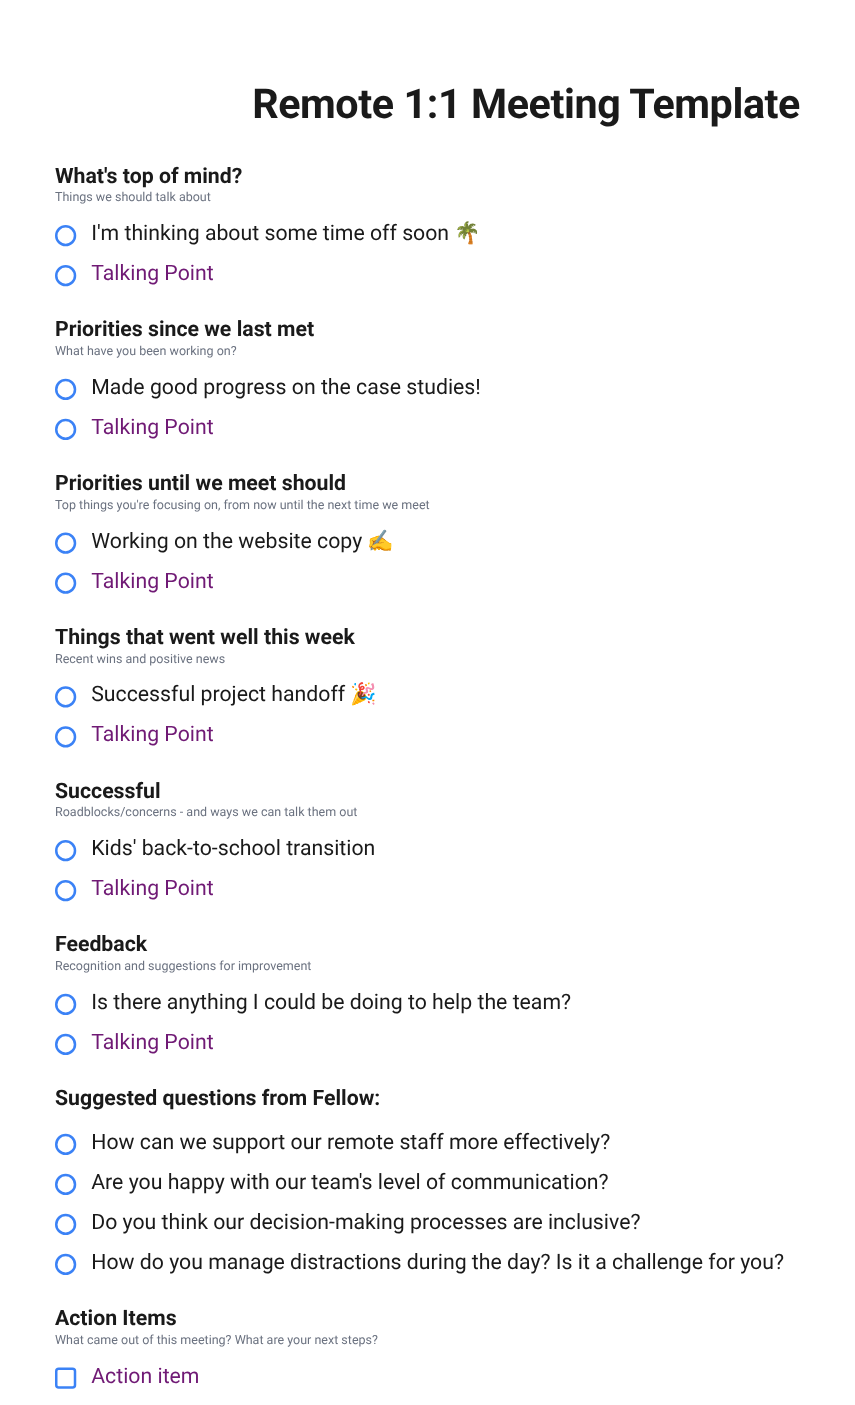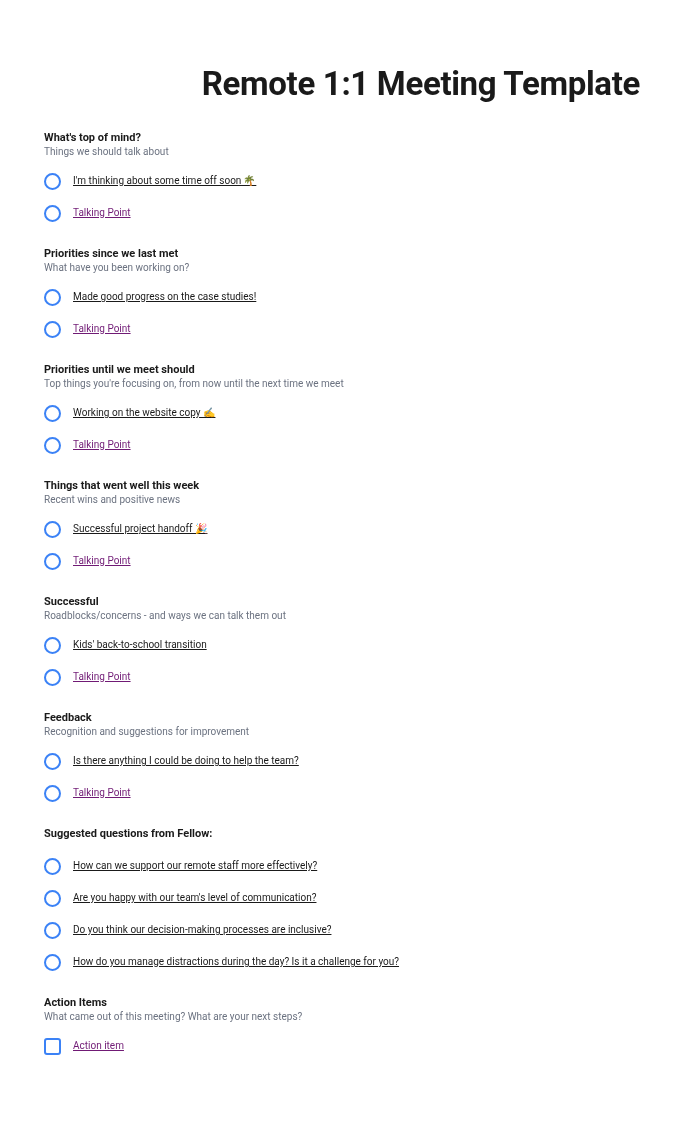--- a/index.html
+++ b/index.html
@@ -19,21 +19,21 @@
     font-weight: 700;
     color: #1a1a1a;
     margin-bottom: 28px;
     letter-spacing: -0.01em;
     text-align: right;
   }
   .section {
     margin-bottom: 22px;
   }
   .section-title {
-    font-size: 11px;
+    font-size: 17px;
     font-weight: 700;
     color: #1a1a1a;
     margin-bottom: 2px;
   }
   .section-subtitle {
     font-size: 10px;
     color: #6b7280;
     margin-bottom: 12px;
   }
   .item-row {
@@ -51,24 +51,23 @@
     flex-shrink: 0;
   }
   .checkbox {
     width: 17px;
     height: 17px;
     border: 2px solid #3b82f6;
     border-radius: 3px;
     flex-shrink: 0;
   }
   .item-text {
-    font-size: 10px;
+    font-size: 17px;
     color: #1a1a1a;
     line-height: 1.4;
-    text-decoration: underline;
   }
   .item-text.placeholder {
     color: #701a75;
   }
 </style>
 </head>
 <body>
 
 <h1>Remote 1:1 Meeting Template</h1>
 

